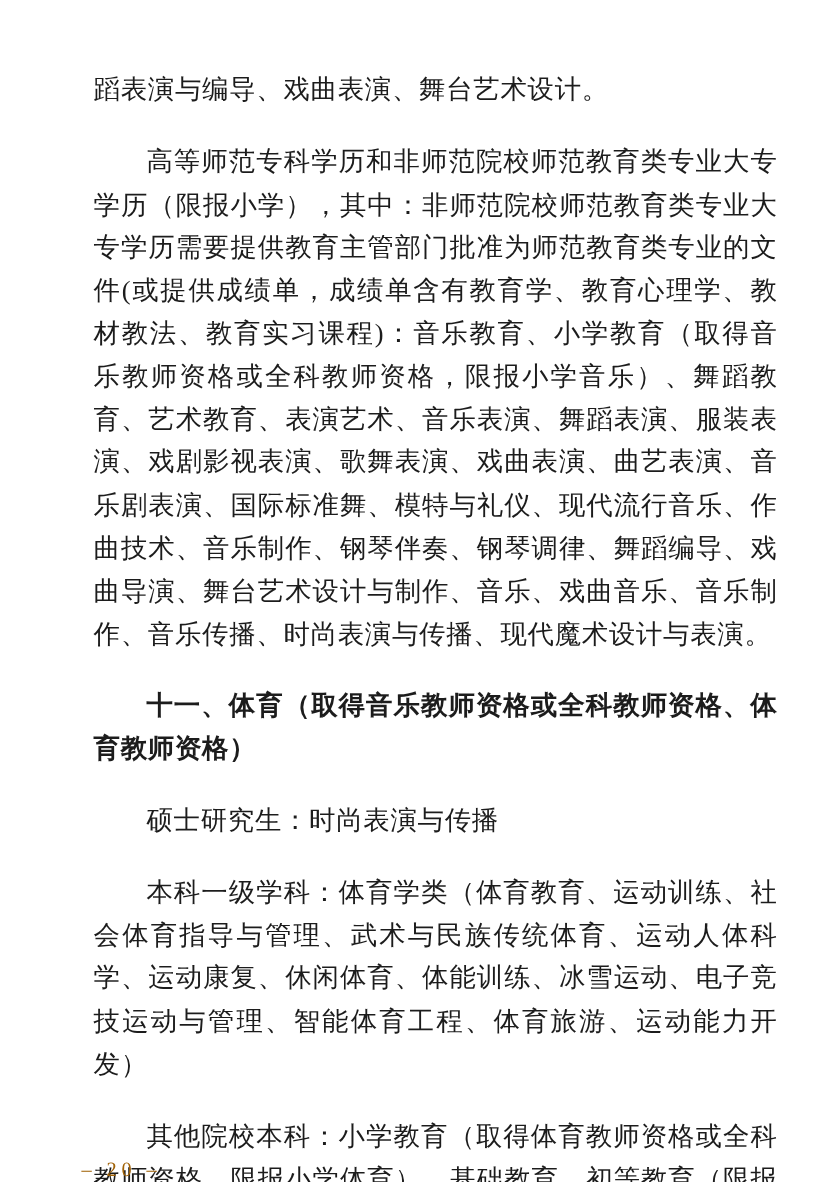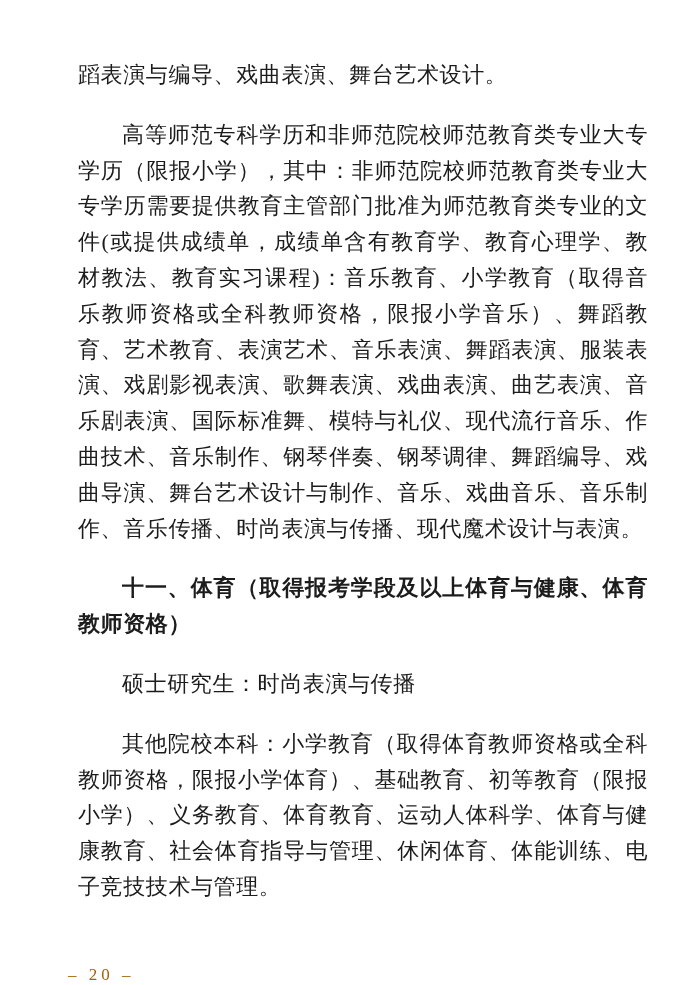--- a/index.html
+++ b/index.html
@@ -49,18 +49,19 @@
   }
 </style>
 </head>
 <body>
 
 <div class="page">
   <main class="content">
 
   <p class="para">蹈表演与编导、戏曲表演、舞台艺术设计。</p>
       <p class="para indent">高等师范专科学历和非师范院校师范教育类专业大专学历（限报小学），其中：非师范院校师范教育类专业大专学历需要提供教育主管部门批准为师范教育类专业的文件(或提供成绩单，成绩单含有教育学、教育心理学、教材教法、教育实习课程)：音乐教育、小学教育（取得音乐教师资格或全科教师资格，限报小学音乐）、舞蹈教育、艺术教育、表演艺术、音乐表演、舞蹈表演、服装表演、戏剧影视表演、歌舞表演、戏曲表演、曲艺表演、音乐剧表演、国际标准舞、模特与礼仪、现代流行音乐、作曲技术、音乐制作、钢琴伴奏、钢琴调律、舞蹈编导、戏曲导演、舞台艺术设计与制作、音乐、戏曲音乐、音乐制作、音乐传播、时尚表演与传播、现代魔术设计与表演。</p>
-      <p class="para indent heading">十一、体育（取得报考学段及以上体育与健康、体育教师资格）</p>
+      <p class="para indent heading">十一、体育（取得音乐教师资格或全科教师资格、体育教师资格）</p>
       <p class="para indent">硕士研究生：时尚表演与传播</p>
+      <p class="para indent">本科一级学科：体育学类（体育教育、运动训练、社会体育指导与管理、武术与民族传统体育、运动人体科学、运动康复、休闲体育、体能训练、冰雪运动、电子竞技运动与管理、智能体育工程、体育旅游、运动能力开发）</p>
       <p class="para indent">其他院校本科：小学教育（取得体育教师资格或全科教师资格，限报小学体育）、基础教育、初等教育（限报小学）、义务教育、体育教育、运动人体科学、体育与健康教育、社会体育指导与管理、休闲体育、体能训练、电子竞技技术与管理。</p>
     </main>
   <div class="footer">– 20 –</div>
 </div>
 
 </body></html>

